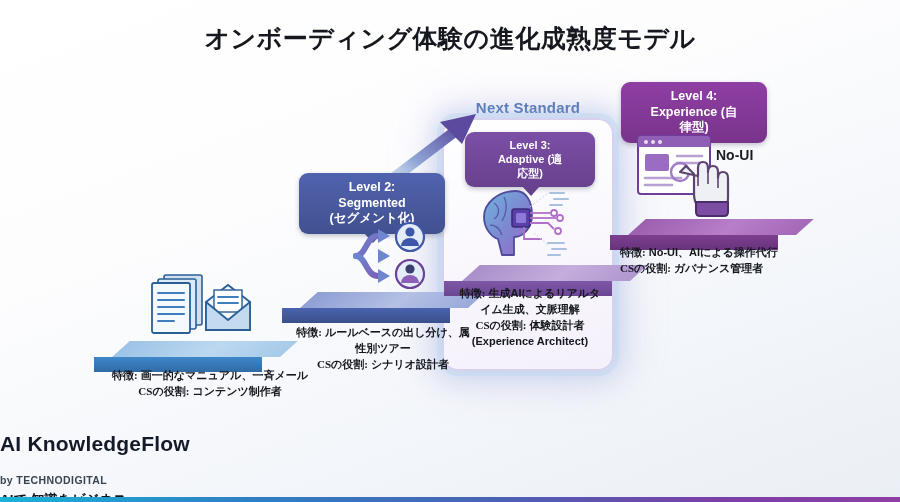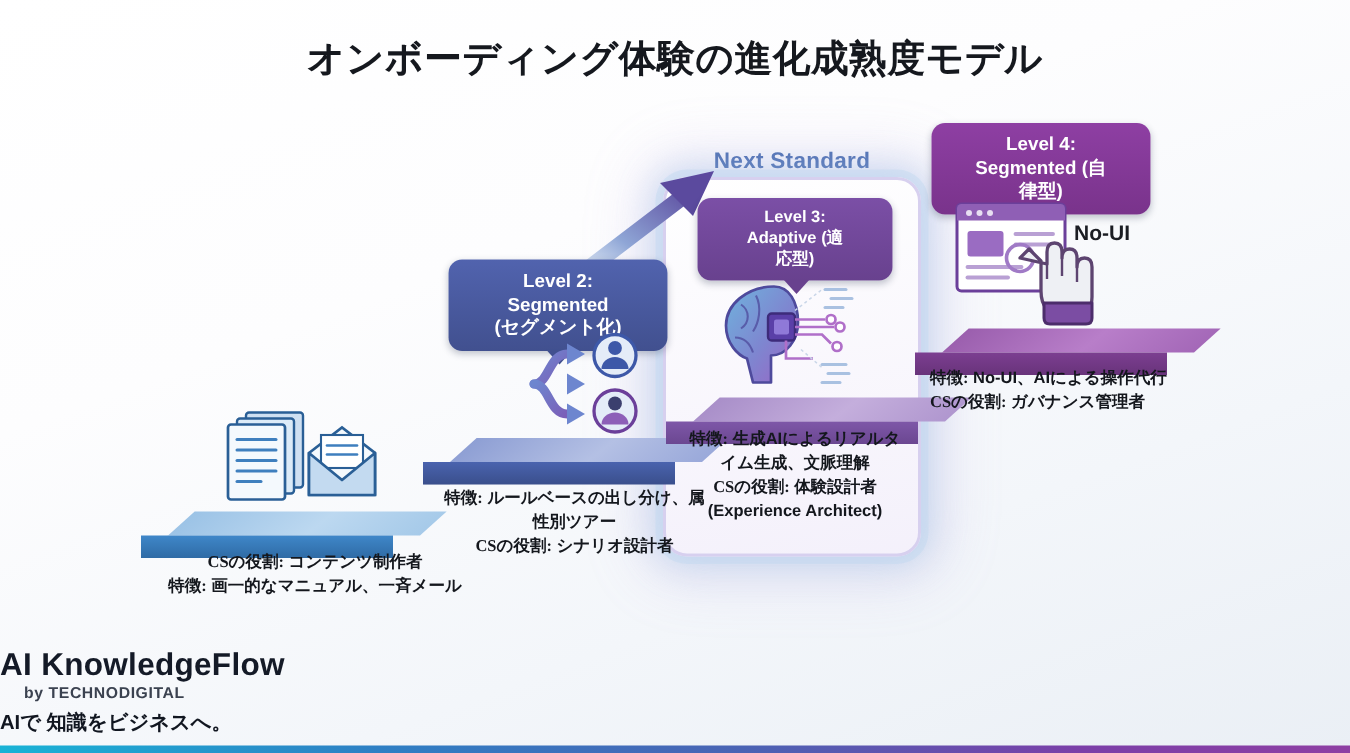--- a/index.html
+++ b/index.html
@@ -153,21 +153,21 @@
   #ic4 { left: 636px; top: 132px; }
 
   #noui-text {
     position: absolute; left: 716px; top: 147px;
     font-size: 14px; font-weight: bold; color: #1b1d23;
   }
 
   
   #footer { position: absolute; left: 0; top: 432px; width: 900px; text-align: left; }
   #brand { font-size: 21px; font-weight: bold; color: #141a27; letter-spacing: .2px; }
-  #byline { font-size: 10.5px; font-weight: bold; color: #3b4250; margin-top: 0; letter-spacing: .4px; padding-left: 16px; }
+  #byline { font-size: 10.5px; font-weight: bold; color: #3b4250; margin-top: 18px; letter-spacing: .4px; }
   #tagline { font-size: 13.5px; font-weight: bold; color: #111620; margin-top: 5px; }
 
   #accent-bar {
     position: absolute; left: 0; bottom: 0; width: 900px; height: 5px;
     background: linear-gradient(90deg, #19b3d6 0%, #2e7fc4 28%, #4a63b4 55%, #7b3fa8 80%, #8e3fa3 100%);
   }
 </style>
 </head>
 <body>
 
@@ -236,24 +236,24 @@
         <g stroke="#3e7fbe" stroke-width="1.8" stroke-linecap="round">
           <line x1="70" y1="25" x2="90" y2="25"></line>
             <line x1="70" y1="31" x2="90" y2="31"></line>
         </g>
         <path d="M58,30 L80,48 L102,30 L102,58 L58,58 Z" fill="#c3daf0" stroke="#2a5f96" stroke-width="1.8" stroke-linejoin="round"></path>
       </g>
     </svg>
   </div>
 
   <div class="caption" id="cap1">
+    <div><span class="lbl">特徴:</span>
+      <span>画一的なマニュアル、一斉メール</span></div>
     <div><span class="lbl">CSの役割:</span>
       <span>コンテンツ制作者</span></div>
-    <div><span class="lbl">特徴:</span>
-      <span>画一的なマニュアル、一斉メール</span></div>
   </div>
 
   <div class="bubble" id="bub2">
     <div>Level 2: Segmented</div>
     <div>(セグメント化)</div>
   </div>
 
   <div class="icons" id="ic2">
     <svg width="96" height="72" viewBox="0 0 96 72">
       <defs>
@@ -345,21 +345,21 @@
   <div class="caption" id="cap3">
     <div><span class="lbl">特徴:</span>
       <span>生成AIによるリアルタイム生成、文脈理解</span></div>
     <div><span class="lbl">CSの役割:</span>
       <span>体験設計者</span></div>
     <div>(Experience Architect)</div>
   </div>
 
   <div class="bubble" id="bub4">
     <div>Level 4:</div>
-    <div>Segmented (自律型)</div>
+    <div>Experience (自律型)</div>
   </div>
 
   <div class="icons" id="ic4">
     <svg width="110" height="92" viewBox="0 0 110 92">
       <g>
         <rect x="2" y="4" width="72" height="58" rx="3" fill="#ffffff" stroke="#6b3f9a" stroke-width="2"></rect>
         <path d="M2,7 a3,3 0 0 1 3,-3 h66 a3,3 0 0 1 3,3 v8 h-72 z" fill="#8f5fb5"></path>
         <g fill="#e8dff2">
             <circle cx="10" cy="10" r="2"></circle>
             <circle cx="17" cy="10" r="2"></circle>

